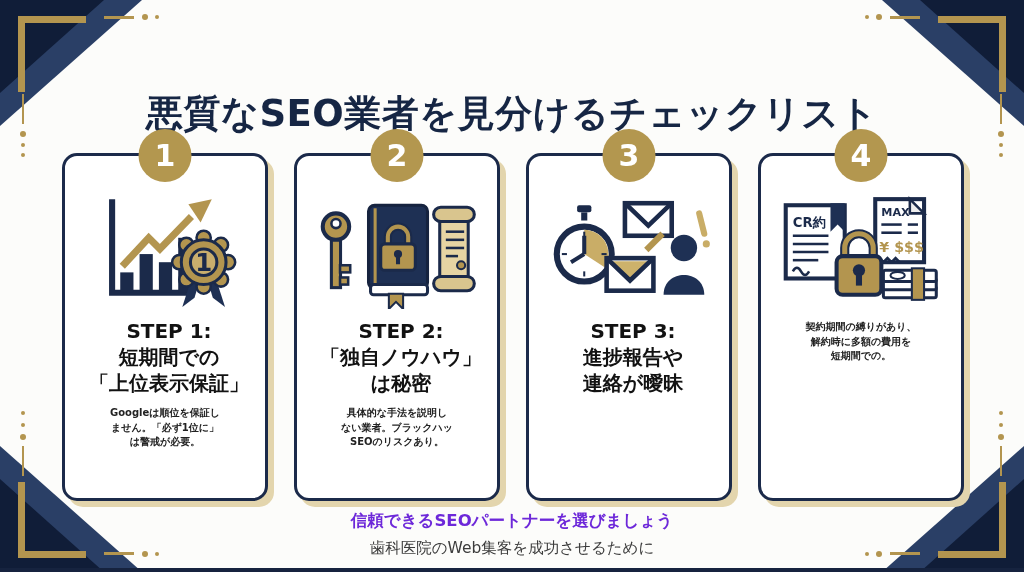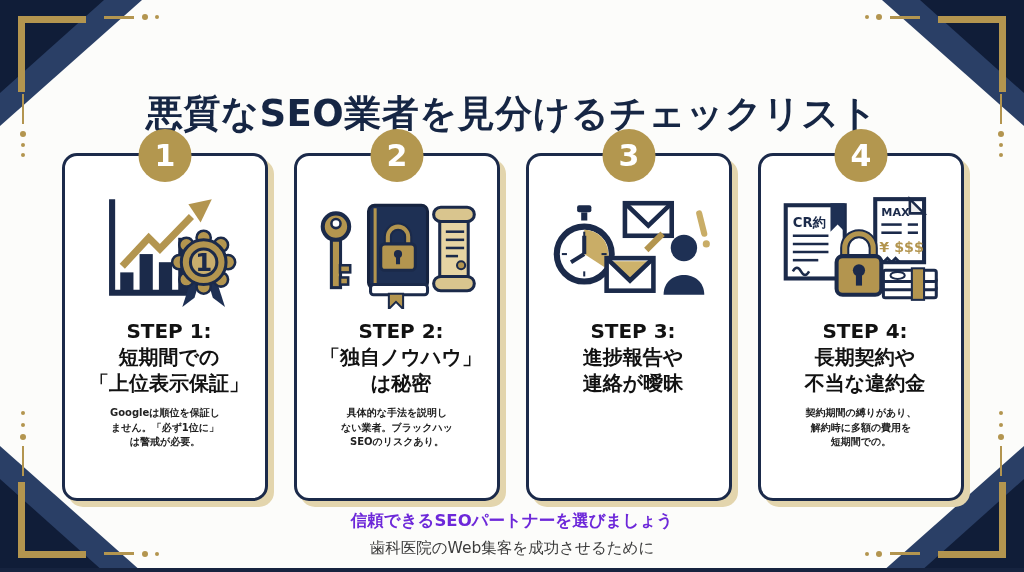--- a/index.html
+++ b/index.html
@@ -289,25 +289,20 @@
           </g>
           <g>
             <rect x="102" y="94" width="52" height="11" rx="2" fill="#ffffff" stroke="#1b2a4a" stroke-width="3"></rect>
             <rect x="102" y="86" width="52" height="11" rx="2" fill="#ffffff" stroke="#1b2a4a" stroke-width="3"></rect>
             <rect x="102" y="78" width="52" height="11" rx="2" fill="#ffffff" stroke="#1b2a4a" stroke-width="3"></rect>
             <ellipse cx="116" cy="83" rx="7" ry="3.5" fill="none" stroke="#1b2a4a" stroke-width="2"></ellipse>
             <rect x="130" y="76" width="12" height="31" fill="#b3954f" stroke="#1b2a4a" stroke-width="2"></rect>
           </g>
         </svg>
       </div>
-      <div class="heading">
-        <div>STEP 4:</div>
-        <div>長期契約や</div>
-        <div>不当な違約金</div>
-      </div>
       <div class="bodytext">
         <div>契約期間の縛りがあり、</div>
         <div>解約時に多額の費用を</div>
         <div>短期間での。</div>
       </div>
     </div>
 
   </div>
 
   <div class="footer">

